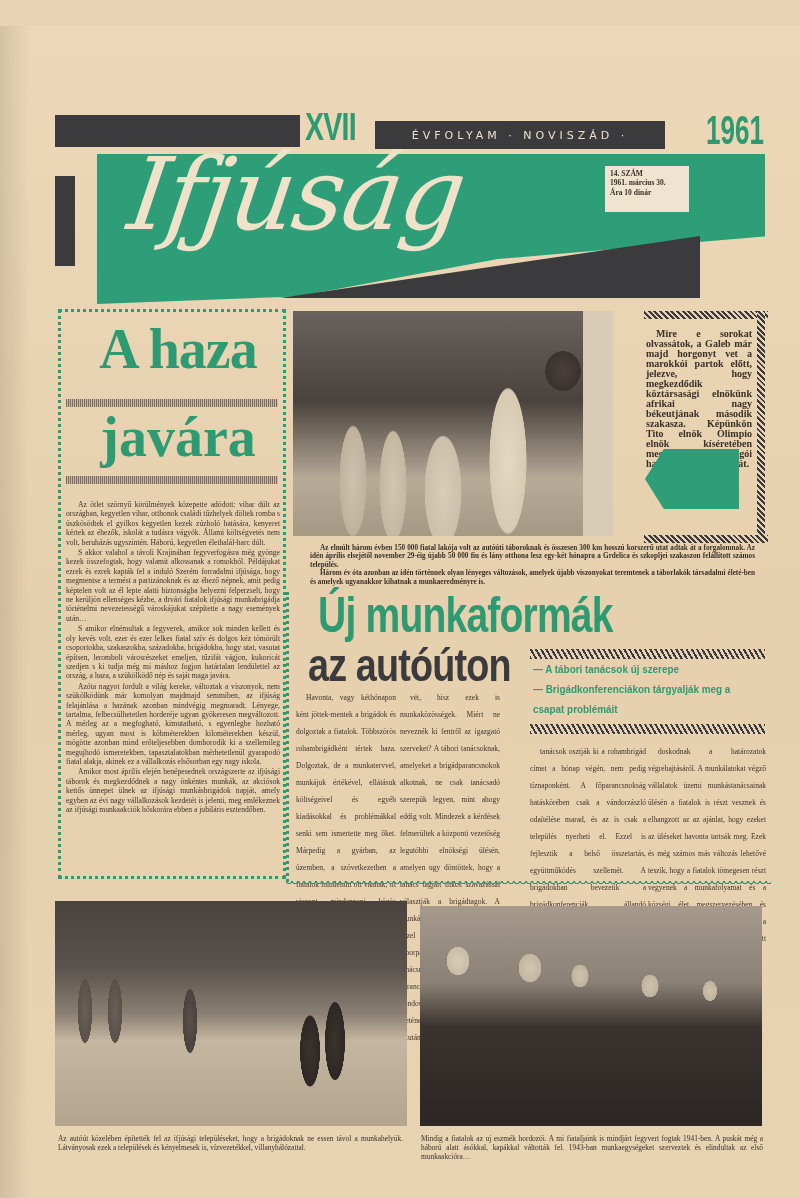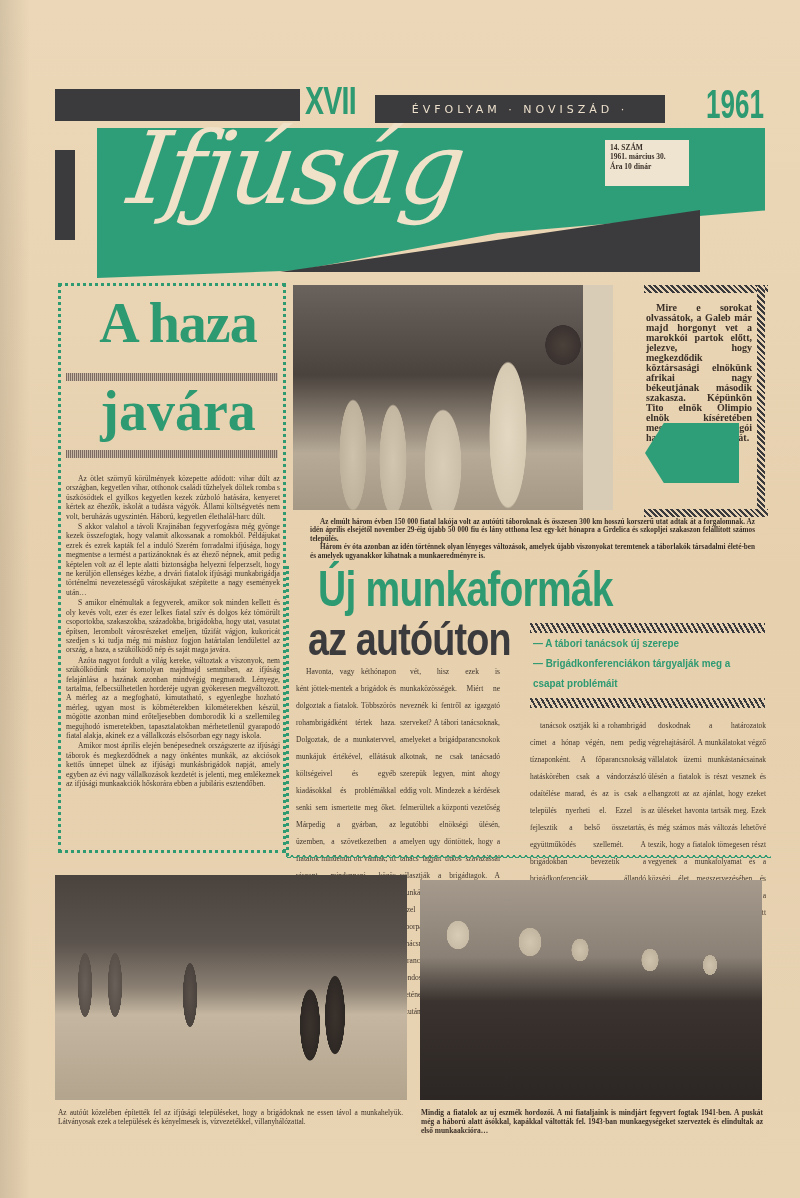--- a/index.html
+++ b/index.html
@@ -8,20 +8,21 @@
     background: #e8d4b4;
     font-family: "Liberation Serif", serif;
     color: #3a3028;
     position: relative;
   }
   .page {
     position: absolute; inset: 0;
     background:
       linear-gradient(90deg, rgba(0,0,0,0.10) 0, rgba(0,0,0,0) 30px),
       linear-gradient(180deg, #ecd8b8 0%, #e6d0ae 50%, #e8d3b2 100%);
+    margin-top: 26px;
   }
   
   .bar { position: absolute; background: #3b3a3c; }
   .bar-top-left { left: 55px; top: 89px; width: 245px; height: 32px; }
   .bar-top-mid { left: 375px; top: 95px; width: 290px; height: 28px; color: #ece0cc;
     font-family: "DejaVu Sans", sans-serif; font-size: 11px; letter-spacing: 4px;
     display: flex; align-items: center; justify-content: center; text-align: center; }
   .vol { position: absolute; left: 305px; top: 80px; font-family: "Liberation Sans", sans-serif;
     font-weight: bold; font-size: 38px; color: #2e9a72; transform: scaleX(0.75); transform-origin: left; letter-spacing: -1px; }
   .year { position: absolute; left: 706px; top: 82px; font-family: "Liberation Sans", sans-serif;
@@ -168,21 +169,21 @@
       radial-gradient(ellipse 12px 16px at 230px 80px, #cfc3ad 0, #bfb39d 70%, transparent 72%),
       radial-gradient(ellipse 10px 14px at 290px 85px, #cfc3ad 0, #bfb39d 70%, transparent 72%),
       linear-gradient(180deg, #a59a8c 0%, #8a8075 35%, #3a332f 55%, #2c2624 100%);
   }
   .cap-bl {
     position: absolute; left: 58px; top: 1108px; width: 345px; text-align: justify;
     font-size: 7.4px; line-height: 9px; font-weight: normal; color: #3a3028;
   }
   .cap-br {
     position: absolute; left: 421px; top: 1108px; width: 342px; text-align: justify;
-    font-size: 7.4px; line-height: 9px; font-weight: bold; color: #3a3028;
+    font-size: 7.4px; line-height: 9px; font-weight: normal; color: #3a3028;
   }
 </style>
 </head>
 <body>
 
 <div class="page">
 
   <div class="bar bar-top-left"></div>
   <div class="vol">XVII</div>
   <div class="bar bar-top-mid">

